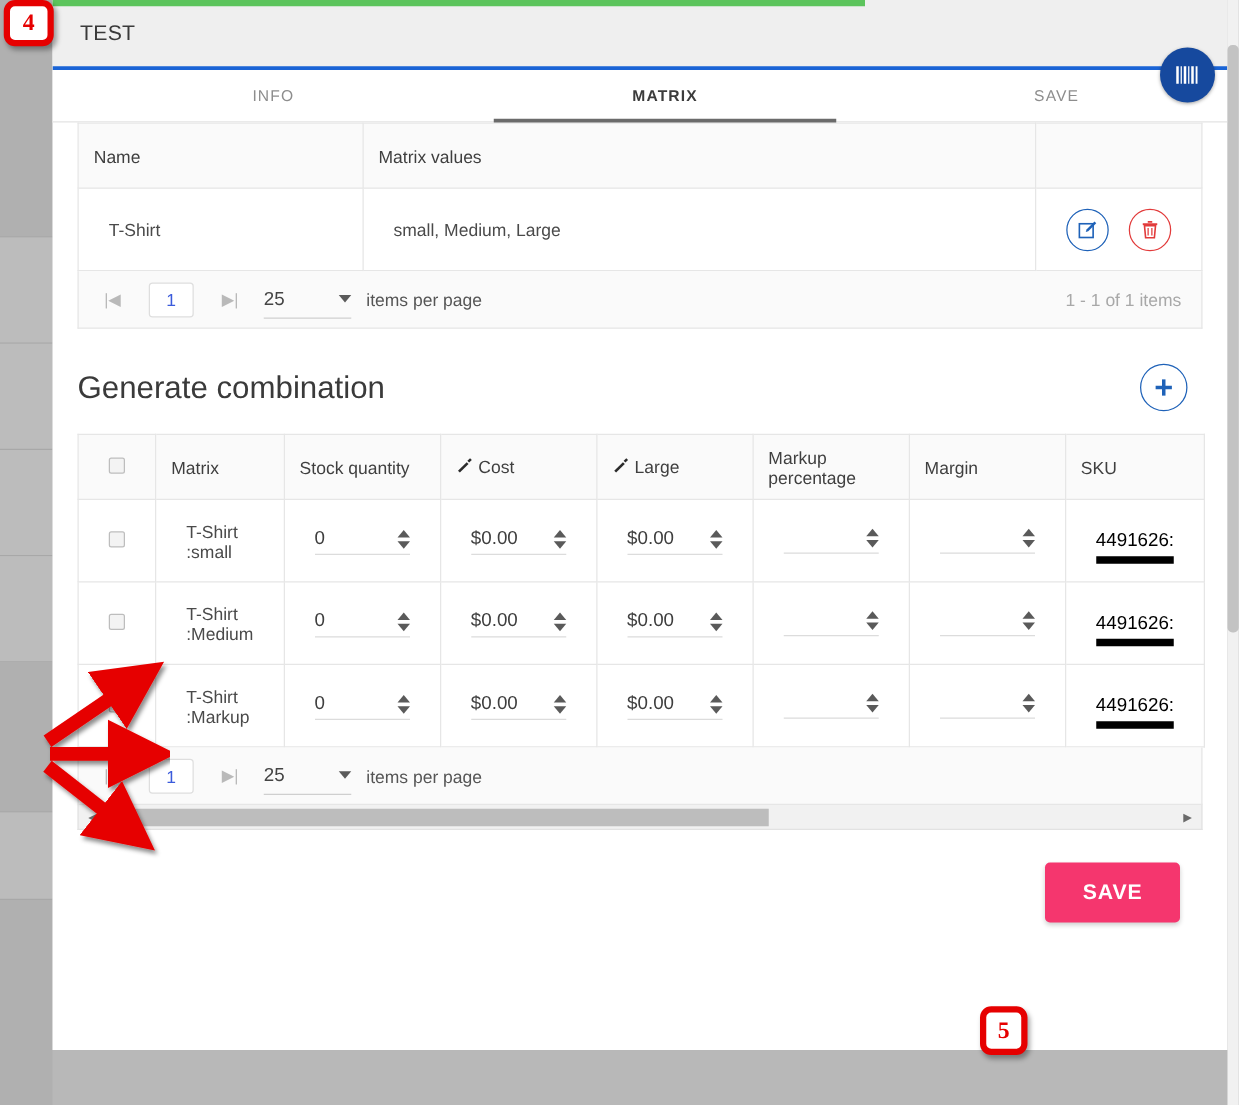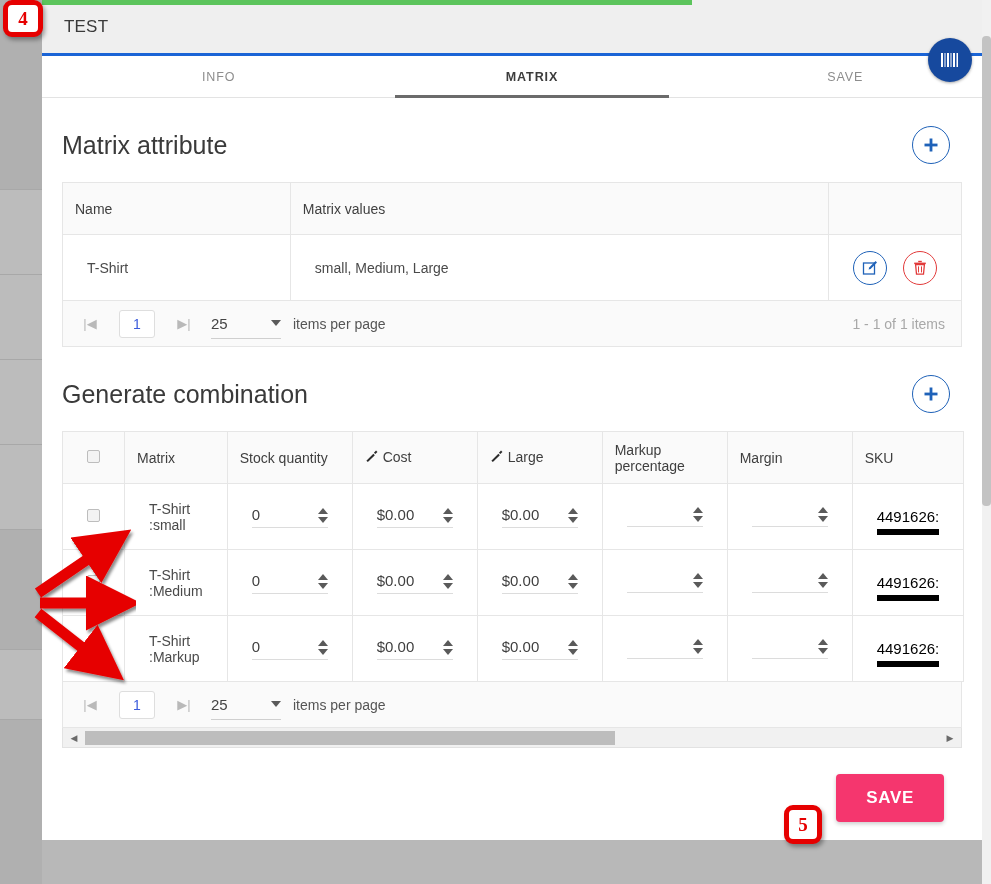--- a/index.html
+++ b/index.html
@@ -182,29 +182,20 @@
     <div class="tab active">
       <span>MATRIX</span>
     </div>
     <div class="tab">
       <span>SAVE</span>
     </div>
   </div>
 
   <div class="content">
 
-    <div class="sec-head">
-      <div class="sec-title">Matrix attribute</div>
-      <div class="add-btn">
-        <svg width="18" height="18" viewBox="0 0 18 18">
-          <rect x="7.6" y="2.5" width="2.8" height="13" fill="#1f62b8"></rect>
-          <rect x="2.5" y="7.6" width="13" height="2.8" fill="#1f62b8"></rect>
-        </svg>
-      </div>
-    </div>
 
     <table class="grid">
       <thead>
         <tr>
           <th style="width:236px;">Name</th>
           <th style="width:562px;">Matrix values</th>
           <th></th>
         </tr>
       </thead>
       <tbody>

